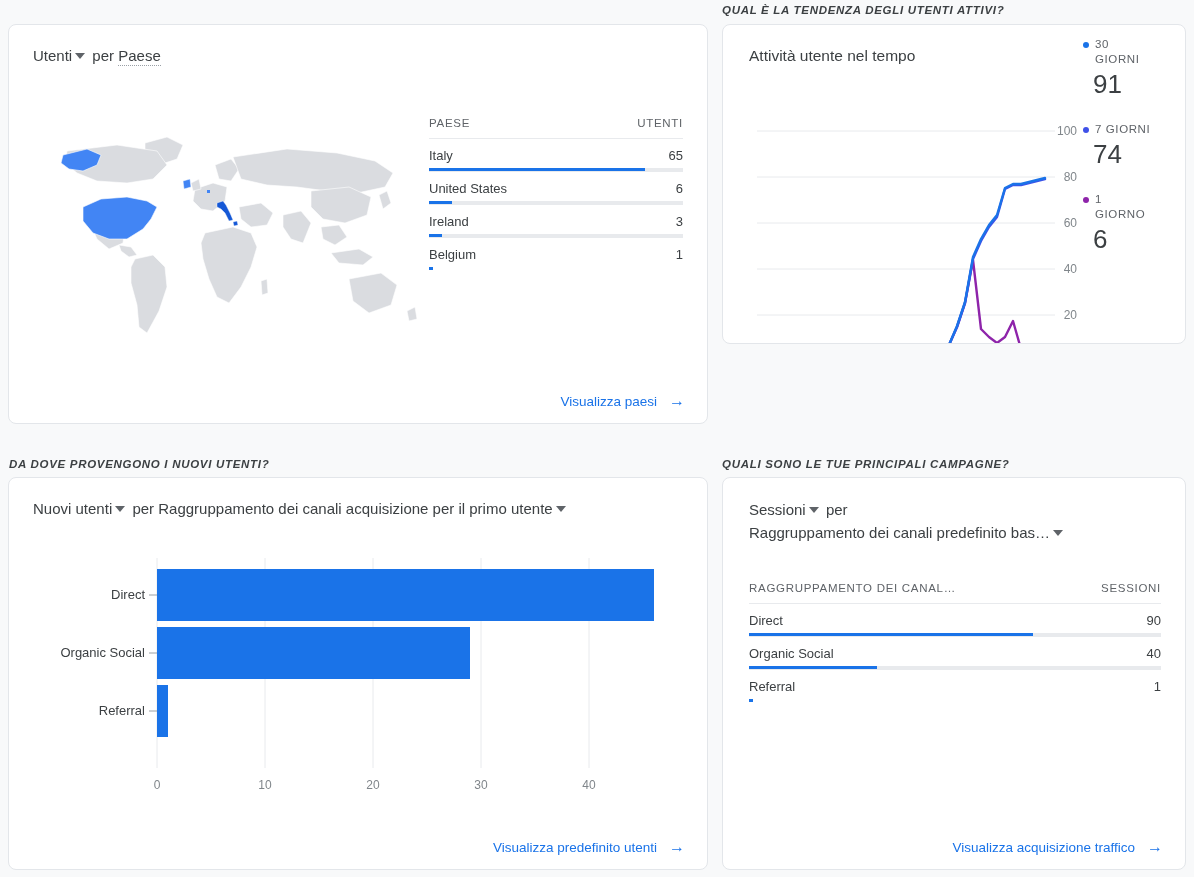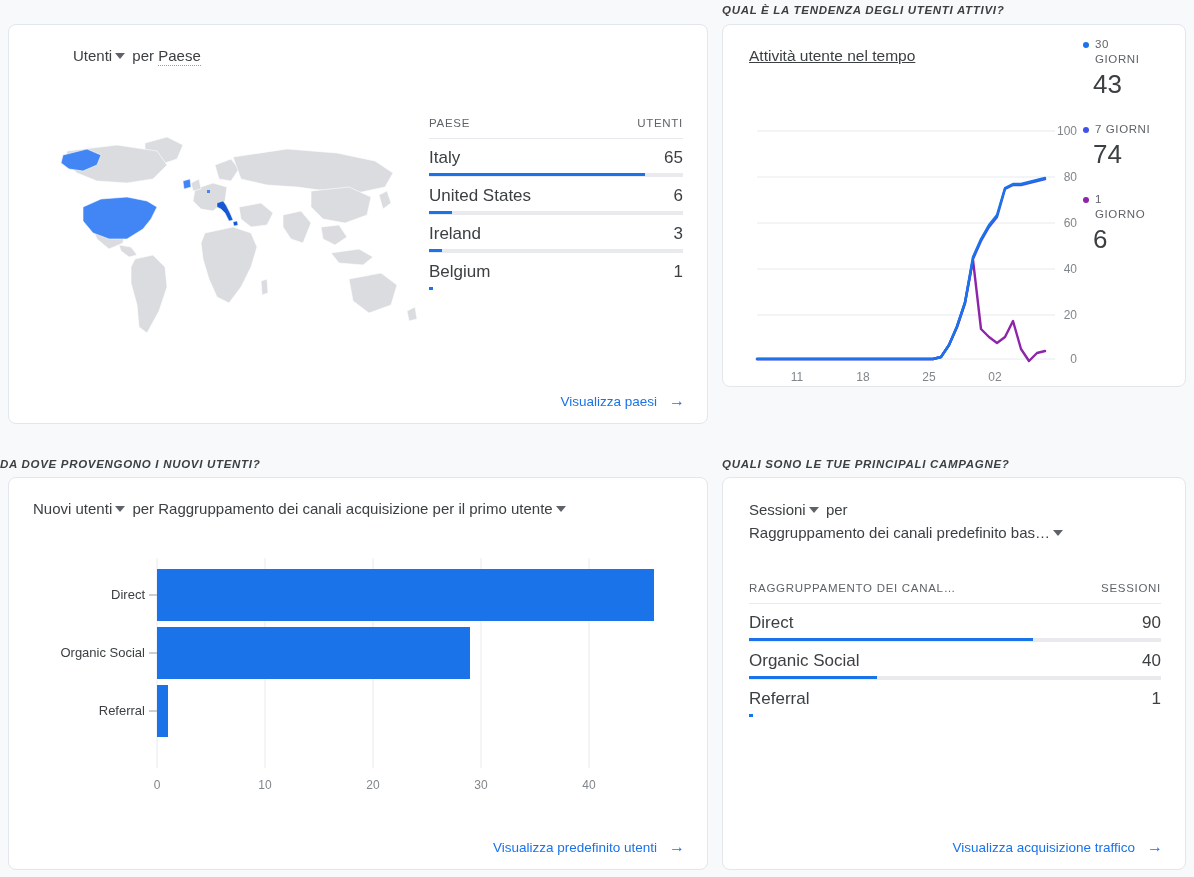--- a/index.html
+++ b/index.html
@@ -26,22 +26,22 @@
     font-style: italic;
   }
   .card {
     position: absolute;
     background: #fff;
     border: 1px solid #e3e6ea;
     border-radius: 8px;
     overflow: hidden;
   }
   
-  #card-map   { left: 8px;  top: 24px;  width: 700px; height: 400px; padding-left: 40px; }
-  #card-trend { left: 722px;top: 24px;  width: 464px; height: 363px; text-decoration: underline; }
+  #card-map   { left: 8px;  top: 24px;  width: 700px; height: 400px; }
+  #card-trend { left: 722px;top: 24px;  width: 464px; height: 320px; }
   #card-bars  { left: 8px;  top: 477px; width: 700px; height: 393px; }
   #card-camp  { left: 722px;top: 477px; width: 464px; height: 393px; }
 
   .card-head {
     padding: 20px 24px 0 24px;
     font-size: 15px;
     color: #3c4043;
     line-height: 22px;
   }
   .dim-underline {
@@ -81,21 +81,21 @@
     color: #5f6368; text-transform: uppercase;
     padding-bottom: 9px;
     border-bottom: 1px solid #e8eaed;
   }
   .mt-row {
     position: relative;
     padding: 9px 0 8px 0;
     border-bottom: 1px solid #e8eaed;
   }
   .mt-row:last-child { border-bottom: none; }
-  .mt-line { display: flex; justify-content: space-between; font-size: 17px; color: #3c4043; }
+  .mt-line { display: flex; justify-content: space-between; font-size: 13px; color: #3c4043; }
   .mt-bar-track {
     position: absolute; left: 0; bottom: 0;
     height: 3px; width: 100%;
     background: #e8eaed;
   }
   .mt-bar-fill { height: 3px; background: #1a73e8; }
   .mt-row.last .mt-bar-track { background: transparent; }
 
   
   .card-link {
@@ -302,41 +302,41 @@
         <polyline fill="none" stroke="#1a73e8" stroke-width="2.4" stroke-linejoin="round" stroke-linecap="round" points="12,246 20,246 30,246 40,246 52,246 62,246 74,246 86,246 98,246 110,246 118,246 130,246 142,246 154,246 166,246 178,246 188,246 196,244 204,232 212,213 220,189 228,144 236,126 244,112 252,102 260,75 268,71 276,71 284,69 292,67 300,65"></polyline>
       </svg>
     </div>
 
     <div class="legend">
       <div class="legend-item">
         <div class="lg-top">
           <span class="dot" style="background:#1a73e8"></span><span>30</span>
         </div>
         <div class="lg-top" style="padding-left:12px;">GIORNI</div>
-        <div class="lg-val" style="padding-left:10px;">43</div>
+        <div class="lg-val" style="padding-left:10px;">91</div>
       </div>
 
       <div class="legend-item">
         <div class="lg-top">
           <span class="dot" style="background:#3f51e8"></span><span>7 GIORNI</span>
         </div>
         <div class="lg-val" style="padding-left:10px;">74</div>
       </div>
 
       <div class="legend-item">
         <div class="lg-top">
           <span class="dot" style="background:#8e24aa"></span><span>1</span>
         </div>
         <div class="lg-top" style="padding-left:12px;">GIORNO</div>
         <div class="lg-val" style="padding-left:10px;">6</div>
       </div>
     </div>
   </div>
 
-  <div class="section-title" style="position:absolute;left:0;top:458px;">DA DOVE PROVENGONO I NUOVI UTENTI?</div>
+  <div class="section-title" style="position:absolute;left:9px;top:458px;">DA DOVE PROVENGONO I NUOVI UTENTI?</div>
 
   <div class="section-title" style="position:absolute;left:722px;top:458px;">QUALI SONO LE TUE PRINCIPALI CAMPAGNE?</div>
 
   <div class="card" id="card-bars">
     <div class="card-head">
       <span><span>Nuovi utenti</span></span><span class="caret"></span>
       <span>per</span>
       <span>Raggruppamento dei canali acquisizione per il primo utente</span><span class="caret"></span>
     </div>
 

